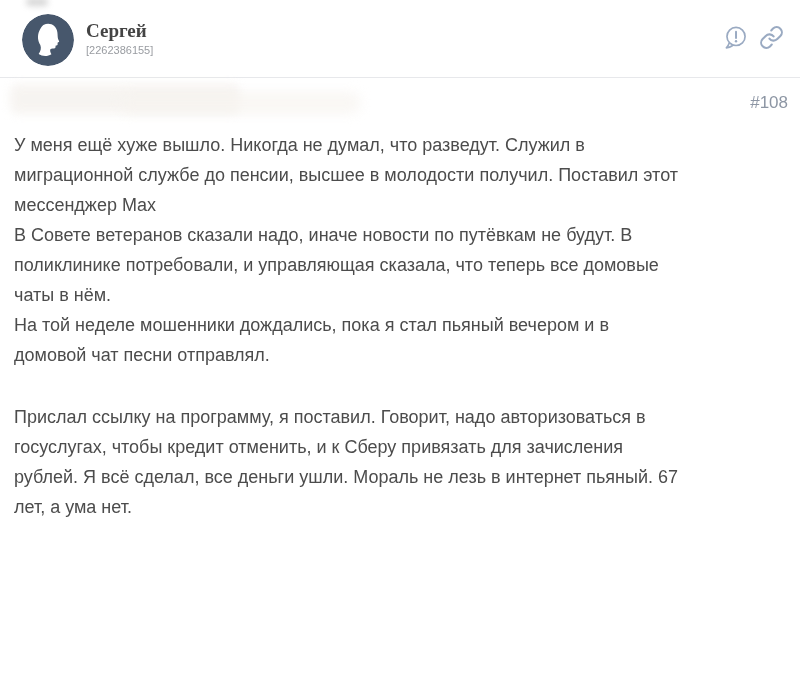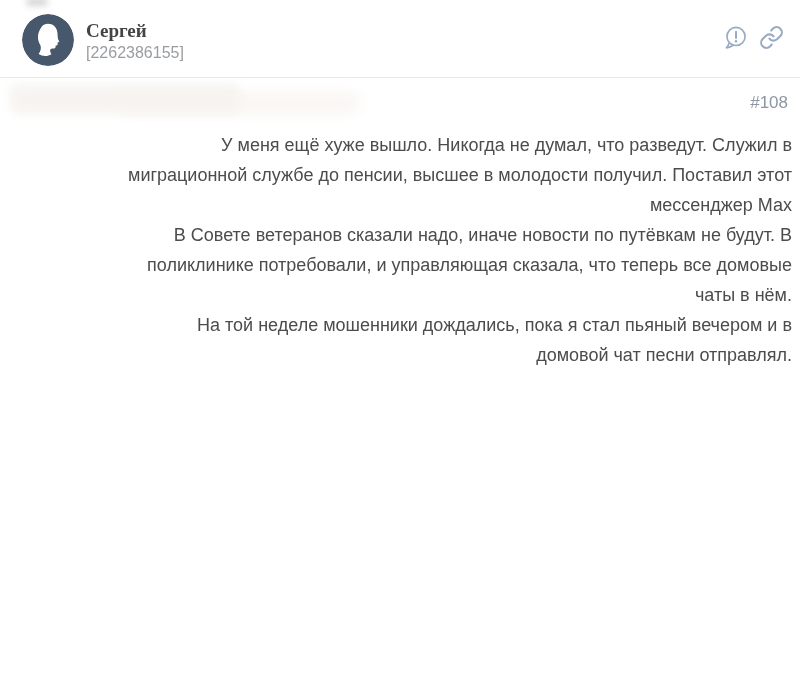--- a/index.html
+++ b/index.html
@@ -25,21 +25,21 @@
   .avatar svg { display: block; width: 100%; height: 100%; }
 
   .author-name {
     position: absolute; left: 86px; top: 20px;
     font-size: 19px; font-weight: bold; color: #444444;
     cursor: pointer;
     font-family: Liberation Serif, serif;
   }
   .author-id {
     position: absolute; left: 86px; top: 44px;
-    font-size: 16px; color: #999ca1;
+    font-size: 11px; color: #999ca1;
   }
 
   .header-actions { position: absolute; right: 16px; top: 25px; display: flex; gap: 11px; }
   .action-icon { width: 25px; height: 25px; cursor: pointer; display: inline-block; }
   .action-icon svg { display: block; width: 100%; height: 100%; }
 
   .divider {
     position: absolute; left: 0; top: 77px; width: 800px; height: 1px;
     background: #e7e8eb;
   }
@@ -64,21 +64,20 @@
   }
 
   
   .post-body {
     position: absolute; left: 14px; top: 130px; width: 778px;
     font-size: 18px; line-height: 30px; color: #4c4c4c;
   }
   .post-body p {
     white-space: pre-line;
     margin: 0 0 32px 0;
-    text-align: right;
   }
 </style>
 </head>
 <body>
 
 <div class="page">
 
   <div class="corner-smudge"></div>
 
   <header class="post-header">
@@ -131,15 +130,19 @@
 
   <div class="post-body">
     <p>У меня ещё хуже вышло. Никогда не думал, что разведут. Служил в
 миграционной службе до пенсии, высшее в молодости получил. Поставил этот
 мессенджер Мах
 В Совете ветеранов сказали надо, иначе новости по путёвкам не будут. В
 поликлинике потребовали, и управляющая сказала, что теперь все домовые
 чаты в нём.
 На той неделе мошенники дождались, пока я стал пьяный вечером и в
 домовой чат песни отправлял.</p>
+    <p>Прислал ссылку на программу, я поставил. Говорит, надо авторизоваться в
+госуслугах, чтобы кредит отменить, и к Сберу привязать для зачисления
+рублей. Я всё сделал, все деньги ушли. Мораль не лезь в интернет пьяный. 67
+лет, а ума нет.</p>
   </div>
 
 </div>
 
 </body></html>

